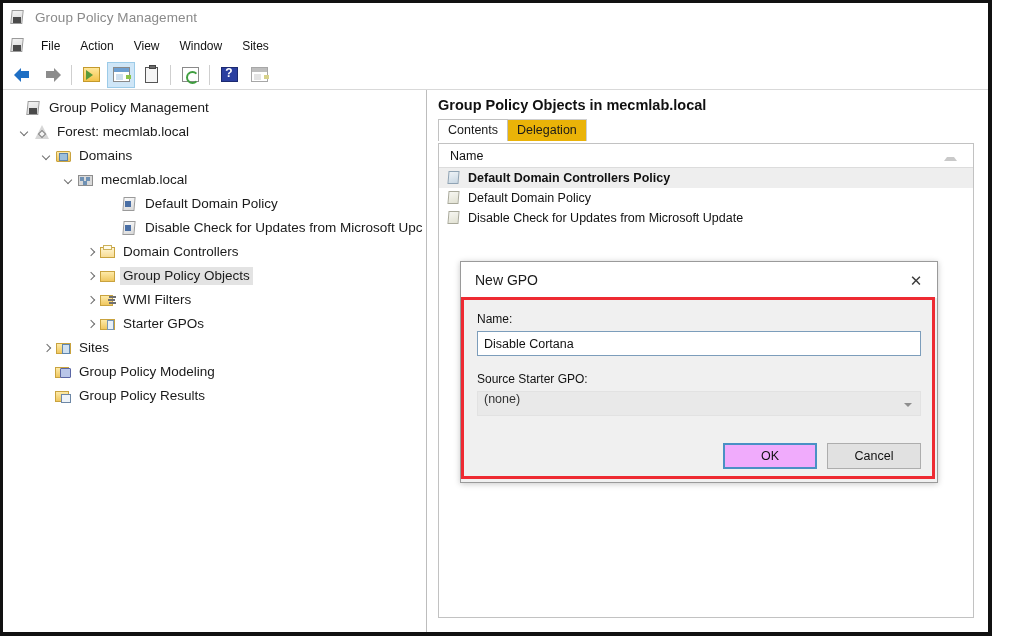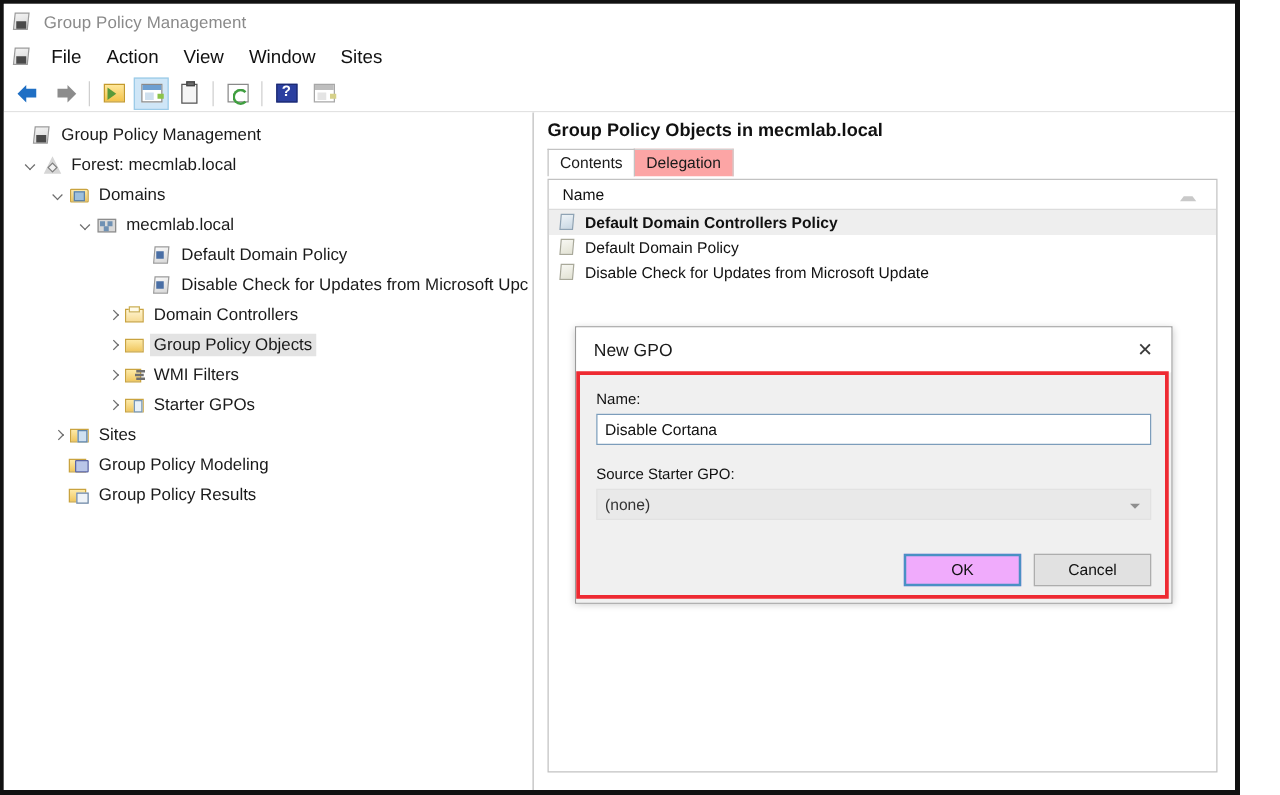--- a/index.html
+++ b/index.html
@@ -82,21 +82,21 @@
     left: 0; top: 28px;
     width: 100%;
     height: 29px;
     background: #ffffff;
     display: flex;
     align-items: center;
     padding-left: 6px;
     box-sizing: border-box;
   }
   #menu-bar .menu-item {
-    font-size: 15px;
+    font-size: 12px;
     color: #111;
     padding: 3px 10px;
     cursor: default;
     white-space: nowrap;
   }
   #menu-bar .mmc-icon { margin-right: 5px; }
 
   
   #toolbar {
     position: absolute;
@@ -371,21 +371,21 @@
   #tab-strip {
     display: flex;
     align-items: flex-end;
     height: 22px;
     position: relative;
   }
   .tab {
     font-size: 12.5px;
     color: #1a1a1a;
     padding: 3px 9px 4px 9px;
-    background: #fca5a5;
+    background: #eab308;
     border: 1px solid #cfcfcf;
     border-bottom: none;
     margin-right: -1px;
     cursor: default;
     white-space: nowrap;
   }
   .tab.active {
     background: #ffffff;
     border-color: #c2c2c2;
     position: relative;
@@ -509,21 +509,21 @@
   }
   .dlg-gap { height: 16px; }
   #starter-gpo-select {
     position: relative;
     width: 100%;
     height: 25px;
     box-sizing: border-box;
     background: #e9e9e9;
     border: 1px solid #e2e2e2;
     display: flex;
-    align-items: center;
+    align-items: flex-start;
     padding: 0 6px;
     font-size: 12.5px;
     color: #333;
     cursor: default;
   }
   #starter-gpo-select .sel-caret {
     position: absolute;
     right: 8px; top: 11px;
     width: 0; height: 0;
     border-left: 4px solid transparent;

